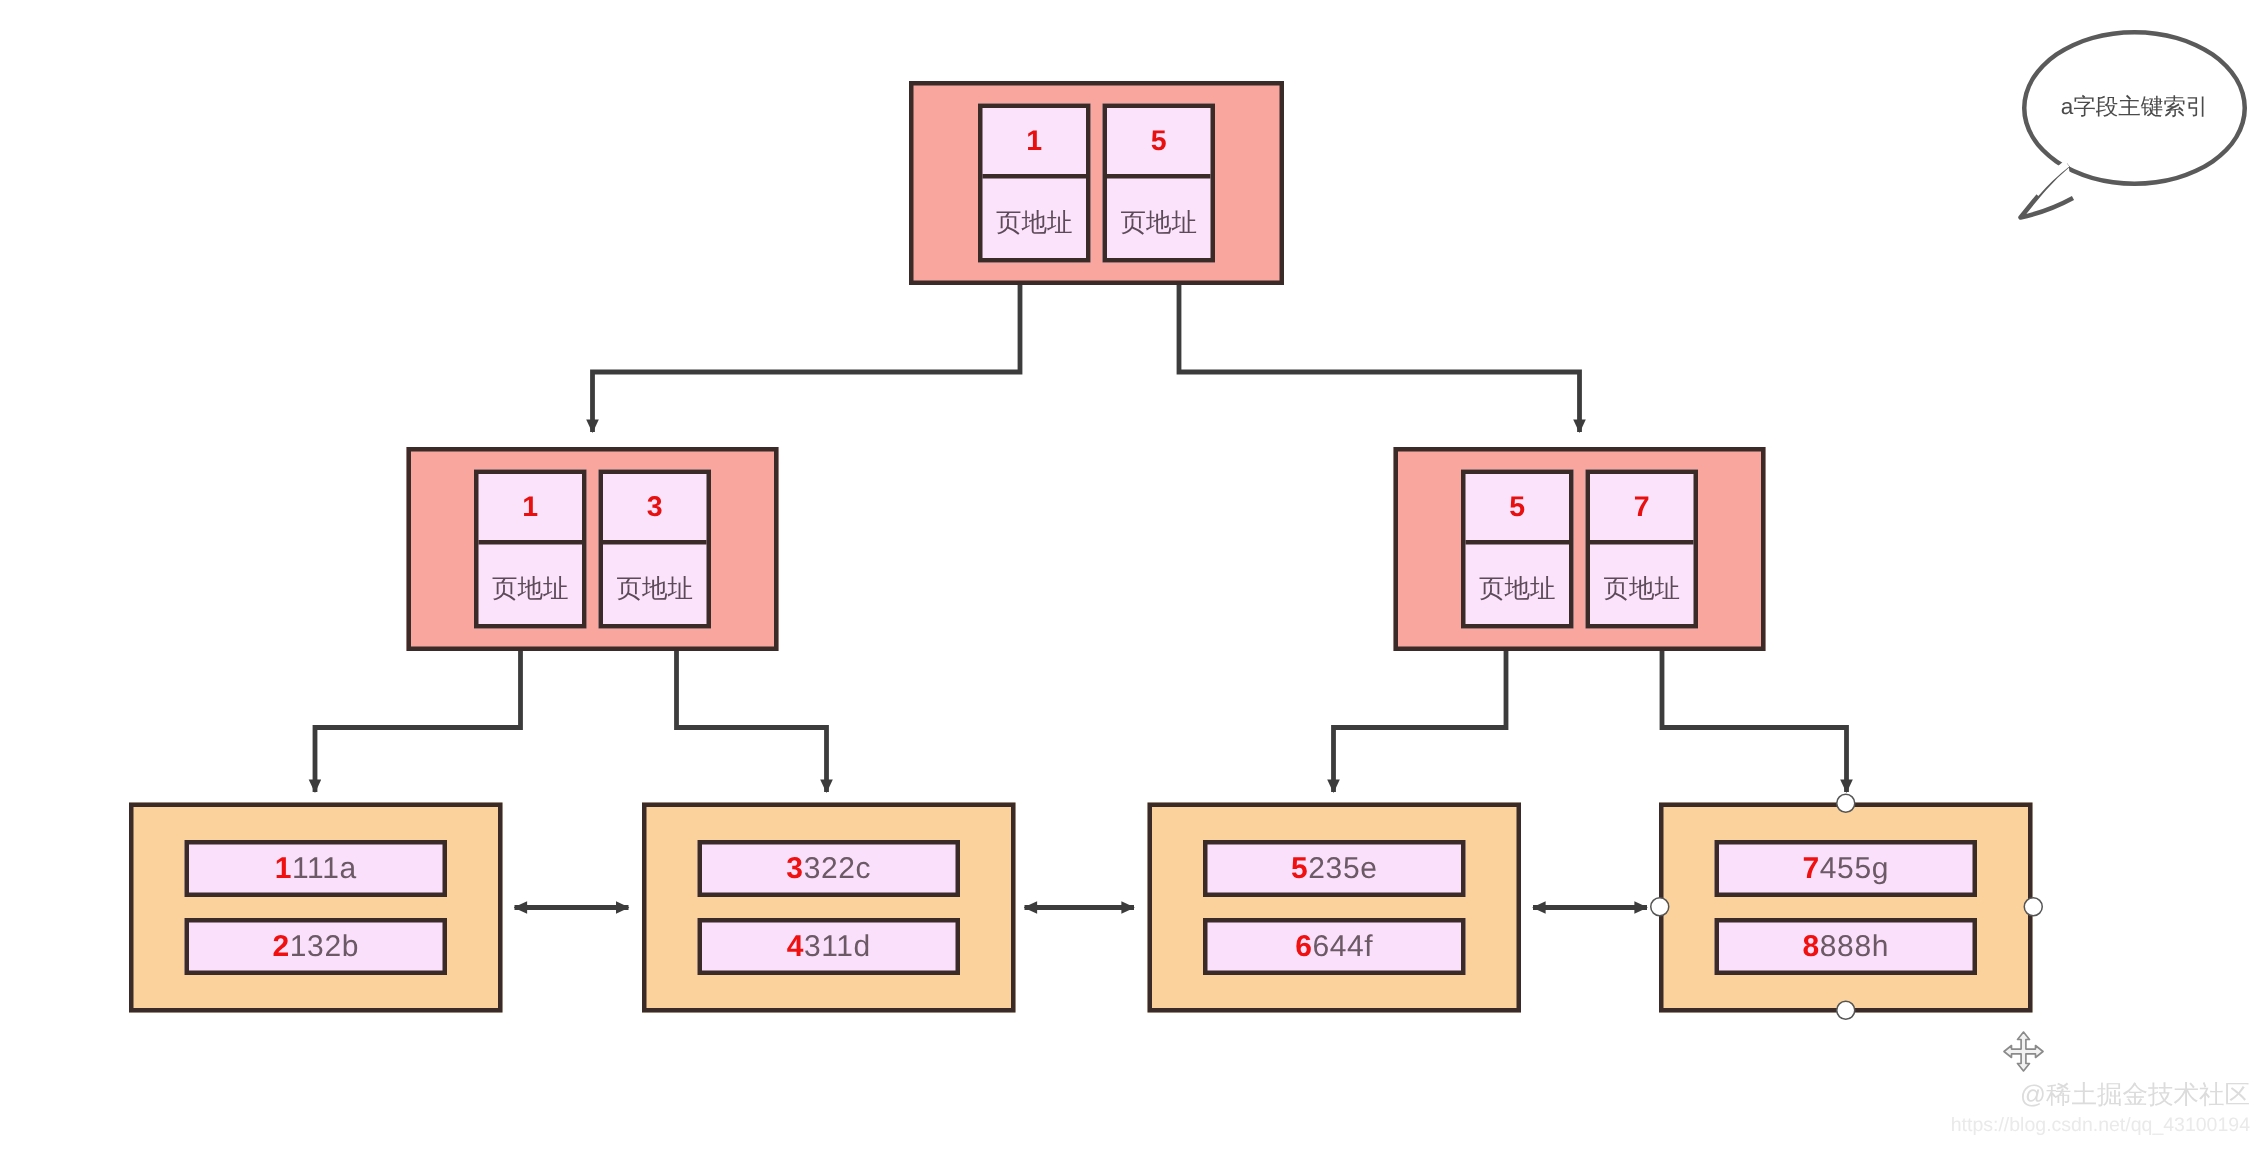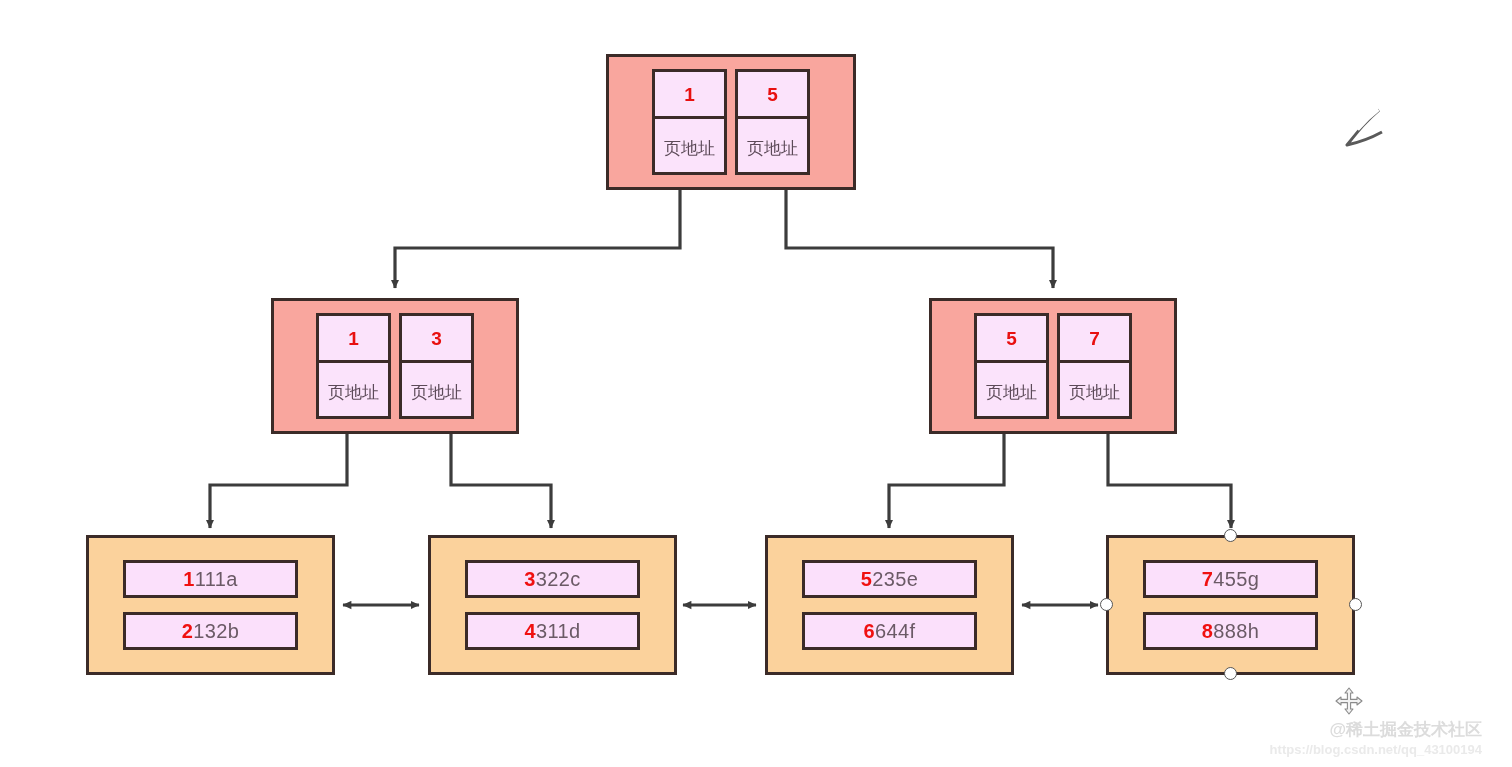--- a/index.html
+++ b/index.html
@@ -96,26 +96,25 @@
     position:absolute;
     width:13px;height:13px;border-radius:50%;
     background:#ffffff;border:1.6px solid #555;
     box-sizing:border-box;
     z-index:30;
   }
 
   
   .wm{
     position:absolute;
-    right:30px;
+    right:12px;
     text-align:right;
     color:#d9d9d9;
     pointer-events:none;
     white-space:nowrap;
-    font-weight:bold;
   }
   .wm1{top:718px;font-size:17px;color:#dcdcdc;}
   .wm2{top:742px;font-size:13px;color:#eaeaea;}
 
   .cursor{position:absolute;left:1334px;top:686px;width:30px;height:30px;}
 </style>
 </head>
 <body>
 
 <div id="canvas">
@@ -230,20 +229,23 @@
       <b>8</b>
         <span>888h</span>
     </div>
   </div>
 
   <div class="handle" style="left:1224px;top:529px;"></div>
   <div class="handle" style="left:1100px;top:598px;"></div>
   <div class="handle" style="left:1349px;top:598px;"></div>
   <div class="handle" style="left:1224px;top:667px;"></div>
 
+  <div class="callout">
+    <span>a字段主键索引</span>
+  </div>
   <svg class="callout-tail" viewBox="0 0 46 40">
     <path d="M34,2 C22,12 14,22 2,37 C16,34 26,30 37,24" fill="#ffffff" stroke="#5a5a5a" stroke-width="3" stroke-linejoin="round"></path>
     <path d="M33,1 C24,8 18,14 12,21" stroke="#ffffff" stroke-width="5" fill="none"></path>
   </svg>
 
   <div class="wm wm1">@稀土掘金技术社区</div>
   <div class="wm wm2">https://blog.csdn.net/qq_43100194</div>
 
   <svg class="cursor" viewBox="0 0 30 30">
     <g fill="#f2f2f2" stroke="#8a8a8a" stroke-width="1.1" stroke-linejoin="round">

